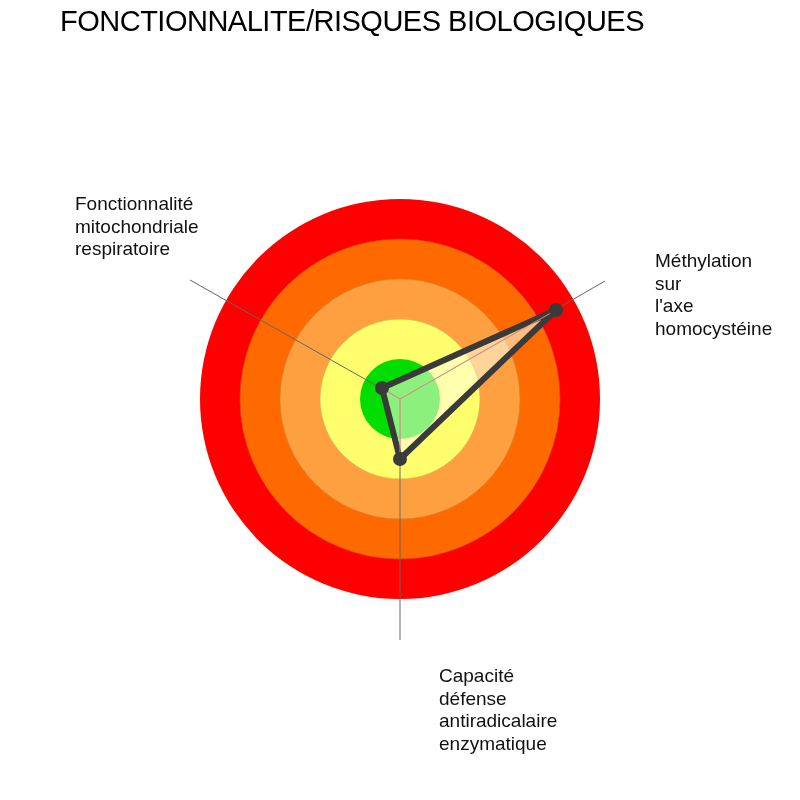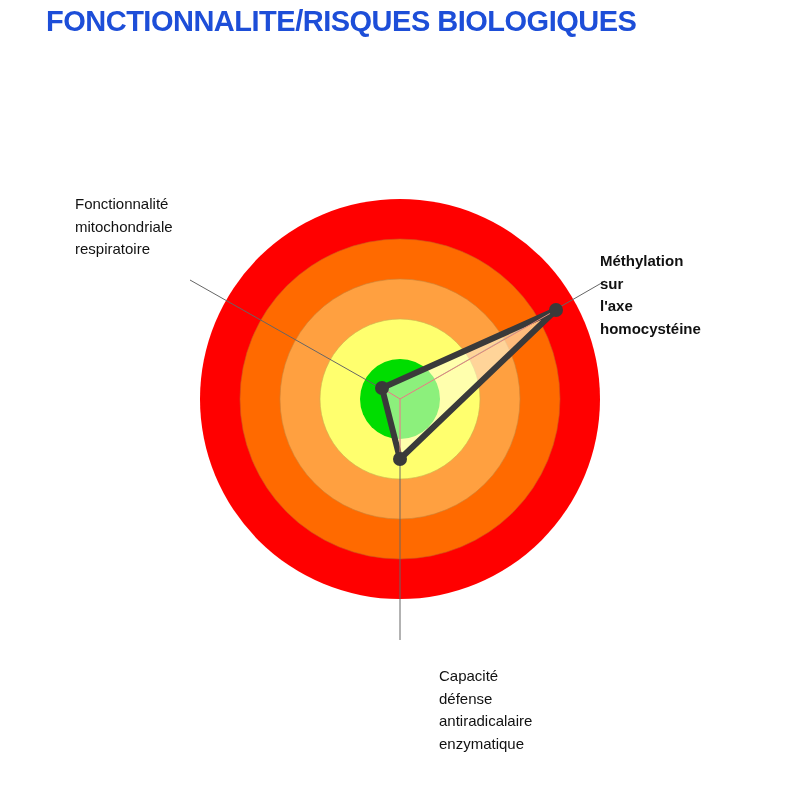--- a/index.html
+++ b/index.html
@@ -1,18 +1,18 @@
 <!DOCTYPE html>
 <html><head>
 <meta charset="utf-8">
 <style>
   html, body { margin:0; padding:0; background:#ffffff; }
   body { width:800px; height:800px; position:relative; overflow:hidden; font-family:"Liberation Sans", sans-serif; }
-  .title { position:absolute; left:46px; top:5px; font-size:29px; color:#1d4ed8; letter-spacing:-0.5px; white-space:nowrap;font-weight:bold; }
-  .label { position:absolute; font-size:15px; line-height:22.5px; color:#111; white-space:pre-line; }
+  .title { position:absolute; left:60px; top:5px; font-size:29px; color:#000000; letter-spacing:-0.5px; white-space:nowrap; }
+  .label { position:absolute; font-size:19px; line-height:22.5px; color:#111; white-space:pre-line; }
   svg { position:absolute; left:0; top:0; }
 </style>
 </head>
 <body>
 
 <div class="title">FONCTIONNALITE/RISQUES BIOLOGIQUES</div>
 
 <svg width="800" height="800">
   <g>
     <circle cx="400" cy="399" r="200" fill="#ff0000"></circle>
@@ -35,20 +35,20 @@
   <g fill="#3a3a3a">
     <circle cx="382" cy="388" r="7"></circle>
     <circle cx="556" cy="310" r="7"></circle>
     <circle cx="400" cy="459" r="7"></circle>
   </g>
 </svg>
 
 <div class="label" style="left:75px; top:193px;">Fonctionnalité
 mitochondriale
 respiratoire</div>
-<div class="label" style="left:600px; top:250px;font-weight:bold;">Méthylation
+<div class="label" style="left:655px; top:250px;">Méthylation
 sur
 l'axe
 homocystéine</div>
 <div class="label" style="left:399px; top:665px;margin-left:40px;">Capacité
 défense
 antiradicalaire
 enzymatique</div>
 
 </body></html>

